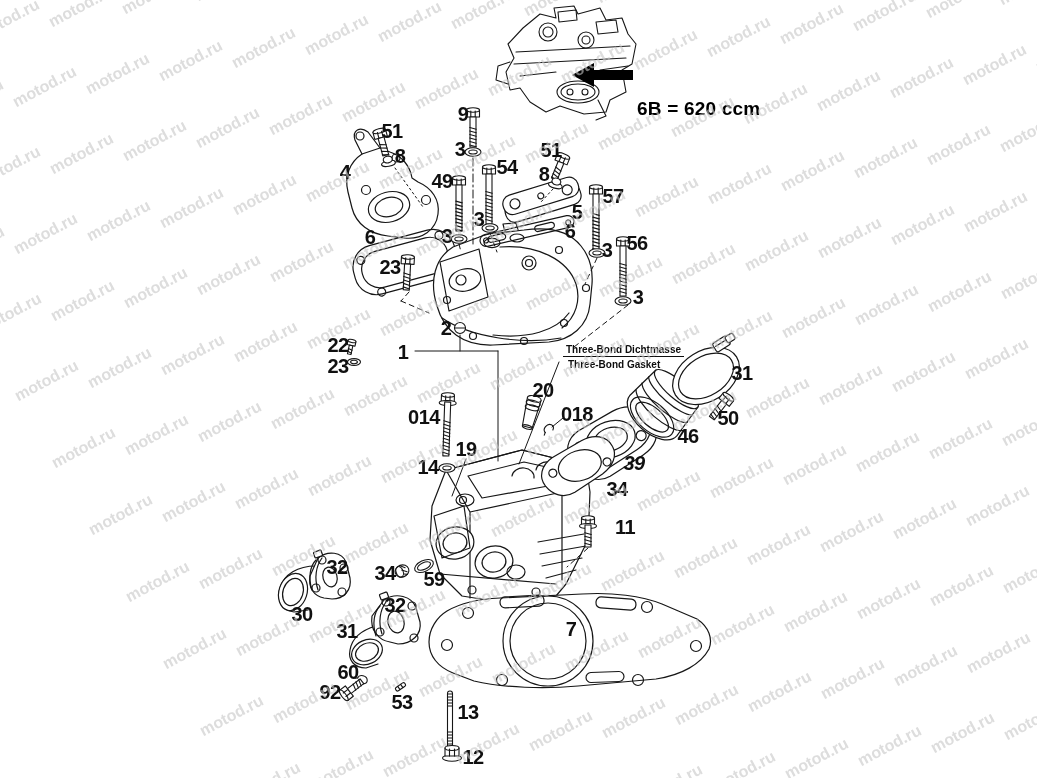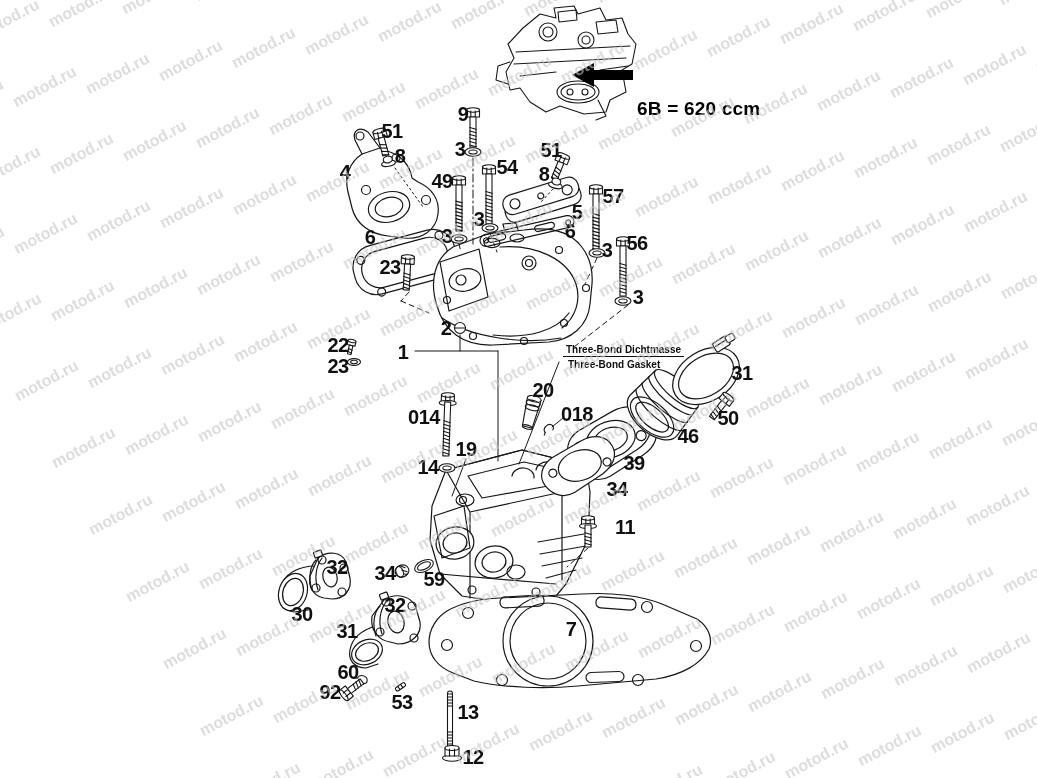--- a/index.html
+++ b/index.html
@@ -505,21 +505,21 @@
       <div class="plabel" style="left: 390px; top: 267px;">23</div>
       <div class="plabel" style="left: 446px; top: 328px;">2</div>
       <div class="plabel" style="left: 403px; top: 352px;">1</div>
       <div class="plabel" style="left: 338px; top: 345px;">22</div>
       <div class="plabel" style="left: 338px; top: 366px;">23</div>
       <div class="plabel" style="left: 543px; top: 390px;">20</div>
       <div class="plabel" style="left: 577px; top: 414px;">018</div>
       <div class="plabel" style="left: 742px; top: 373px;">31</div>
       <div class="plabel" style="left: 728px; top: 418px;">50</div>
       <div class="plabel" style="left: 688px; top: 436px;">46</div>
-      <div class="plabel" style="left: 634px; top: 463px;">39</div>
+      <div class="plabel" style="left: 634px; top: 463px; font-style: italic;">39</div>
       <div class="plabel" style="left: 617px; top: 489px;">34</div>
       <div class="plabel" style="left: 424px; top: 417px;">014</div>
       <div class="plabel" style="left: 466px; top: 449px;">19</div>
       <div class="plabel" style="left: 428px; top: 467px;">14</div>
       <div class="plabel" style="left: 603px; top: 527px; padding-left: 44px;">11</div>
       <div class="plabel" style="left: 337px; top: 567px;">32</div>
       <div class="plabel" style="left: 385px; top: 573px;">34</div>
       <div class="plabel" style="left: 434px; top: 579px;">59</div>
       <div class="plabel" style="left: 302px; top: 614px;">30</div>
       <div class="plabel" style="left: 395px; top: 605px;">32</div>

